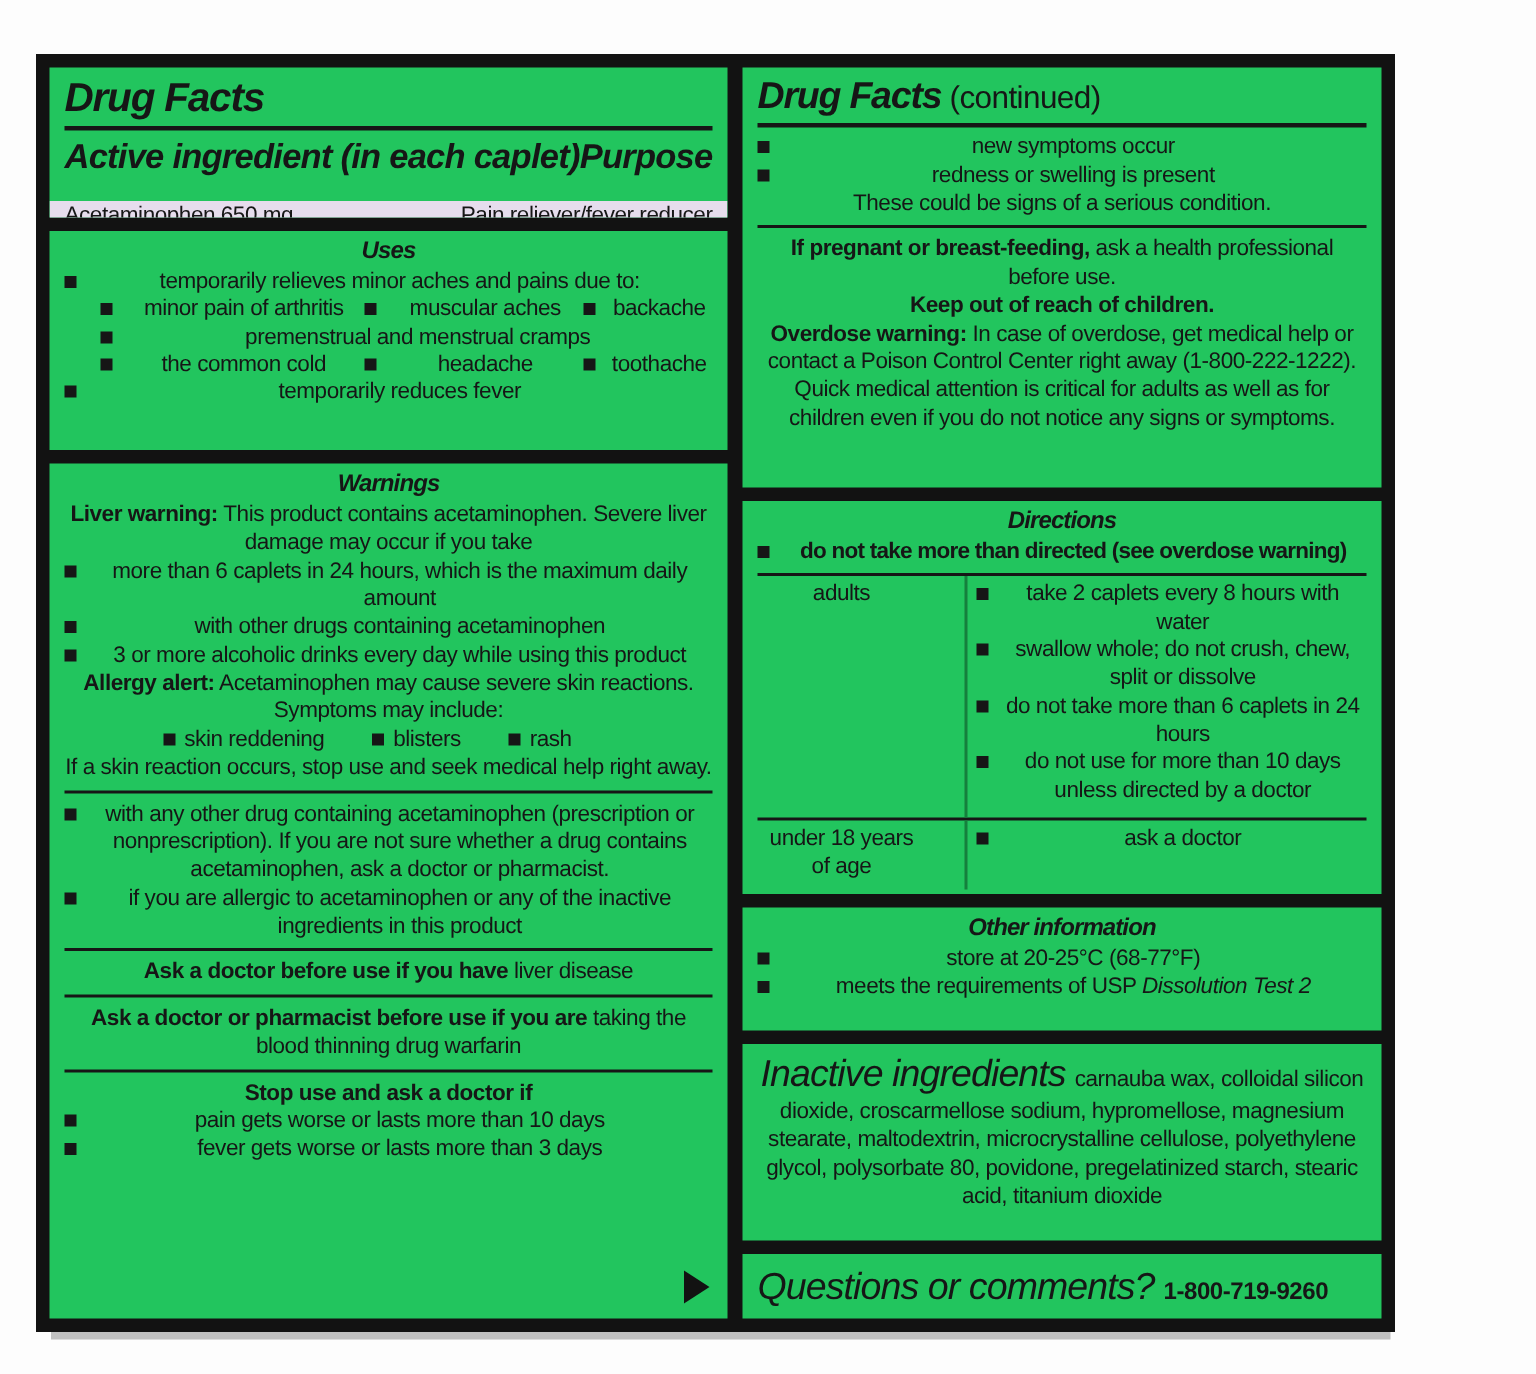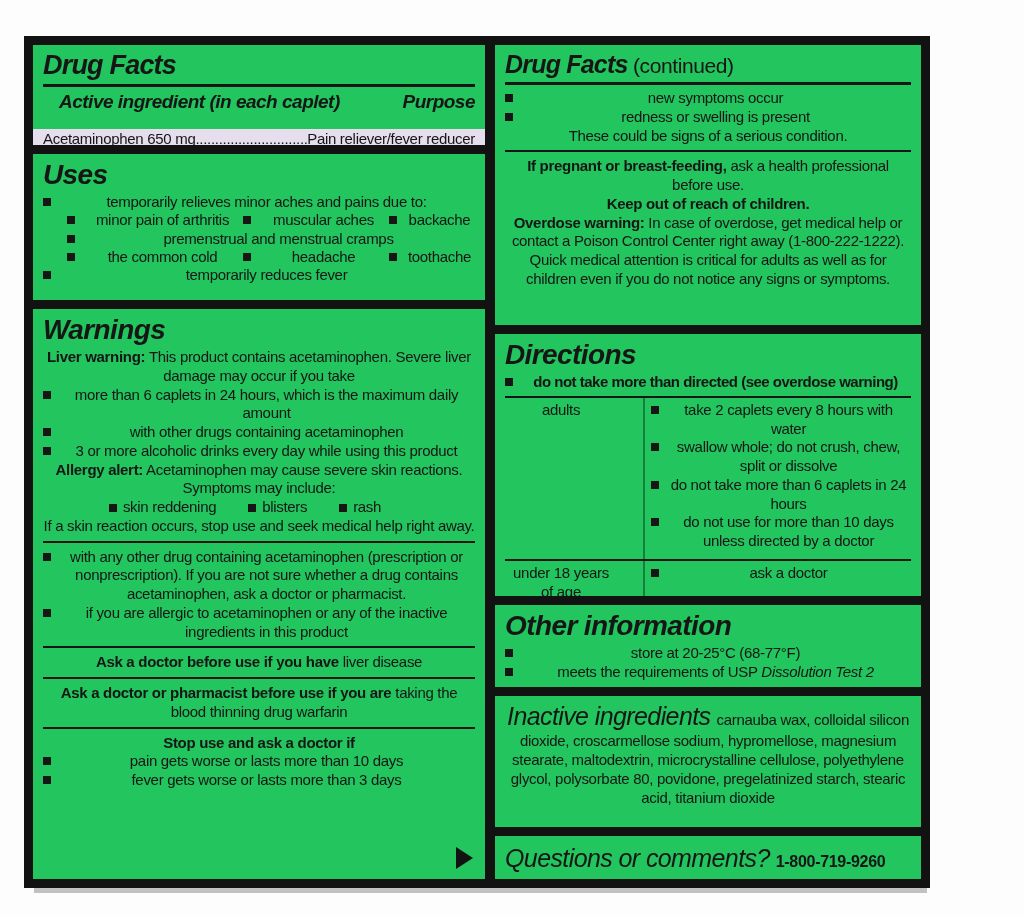--- a/index.html
+++ b/index.html
@@ -15,28 +15,28 @@
   .col { display:flex; flex-direction:column; gap:9px; }
   .col-left  { width:452px; }
   .col-right { flex:1; }
   .box { background:#22c55e; padding:5px 10px 6px 10px; overflow:hidden; }
   .grow { flex:1; }
 
   .h1 { font-size:27px; font-weight:bold; font-style:italic; letter-spacing:-0.8px; }
   .h1-suffix { font-style:normal; font-weight:normal; font-size:21px; letter-spacing:-0.4px; }
   .rule  { border:none; border-top:3px solid #161616; margin:3px 0 4px 0; }
   .rule-thin { border:none; border-top:2px solid #161616; margin:5px 0 5px 0; }
-  .h2 { font-size:28px; font-weight:bold; font-style:italic; letter-spacing:-0.6px; margin-bottom:2px; }
+  .h2 { font-size:16px; font-weight:bold; font-style:italic; letter-spacing:-0.6px; margin-bottom:2px;text-align:center; }
 
   .txt { font-size:15px; line-height:1.25; letter-spacing:-0.3px;text-align:center; }
   .bold { font-weight:bold; }
   .ital { font-style:italic; }
 
   .ai-head { display:flex; justify-content:space-between; align-items:baseline;
-    font-size:19px; font-weight:bold; font-style:italic; letter-spacing:-0.5px; margin:1px 0 2px 16px; }
+    font-size:23px; font-weight:bold; font-style:italic; letter-spacing:-0.5px; margin:1px 0 2px 0; }
   .hl-row { display:flex; align-items:baseline; margin:16px -10px; padding:1px 10px 2px 10px; }
   .hl-row .dots { flex:1; overflow:hidden; white-space:nowrap; }
   .hl-row span { white-space:nowrap; }
 
   .b { display:flex; }
   .sq { flex:0 0 8px; width:8px; height:8px; background:#161616; margin:5px 7px 0 0; }
   .sq-i { display:inline-block; width:8px; height:8px; background:#161616; margin-right:6px; }
   .b .tx { flex:1; }
   .ind { padding-left:24px; }
 

